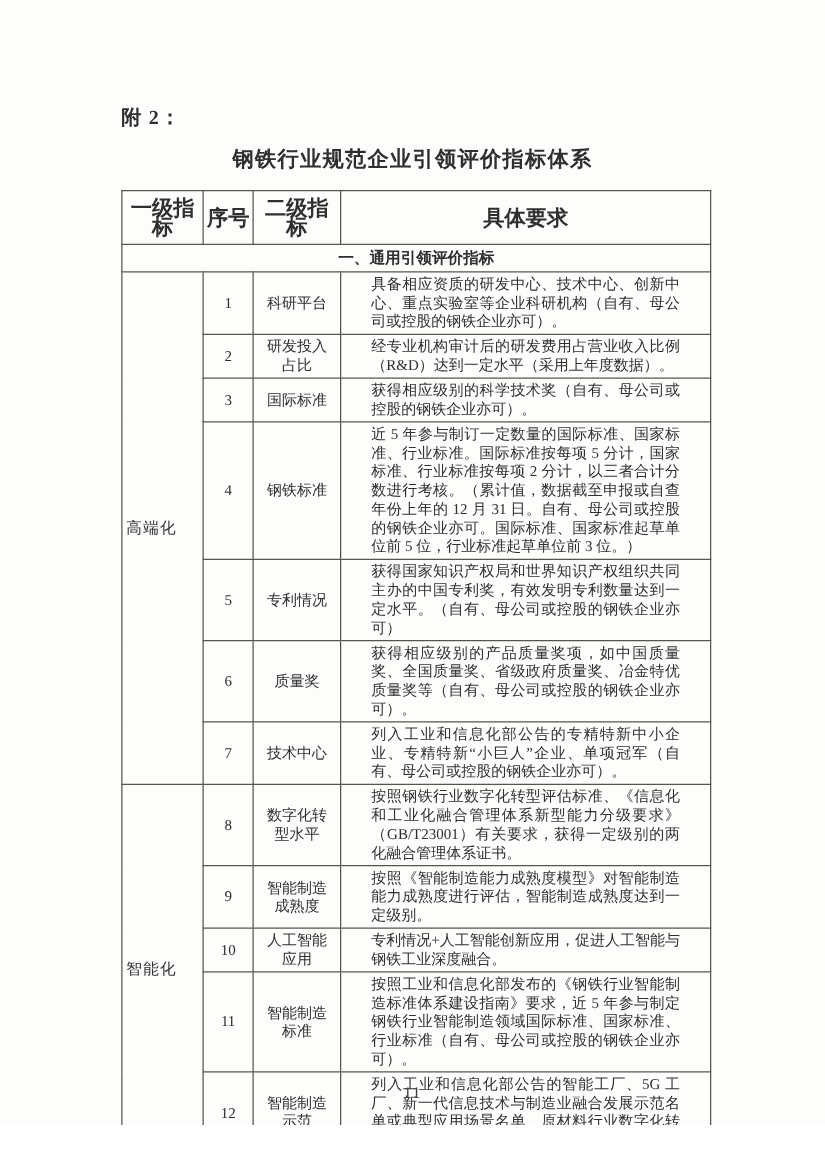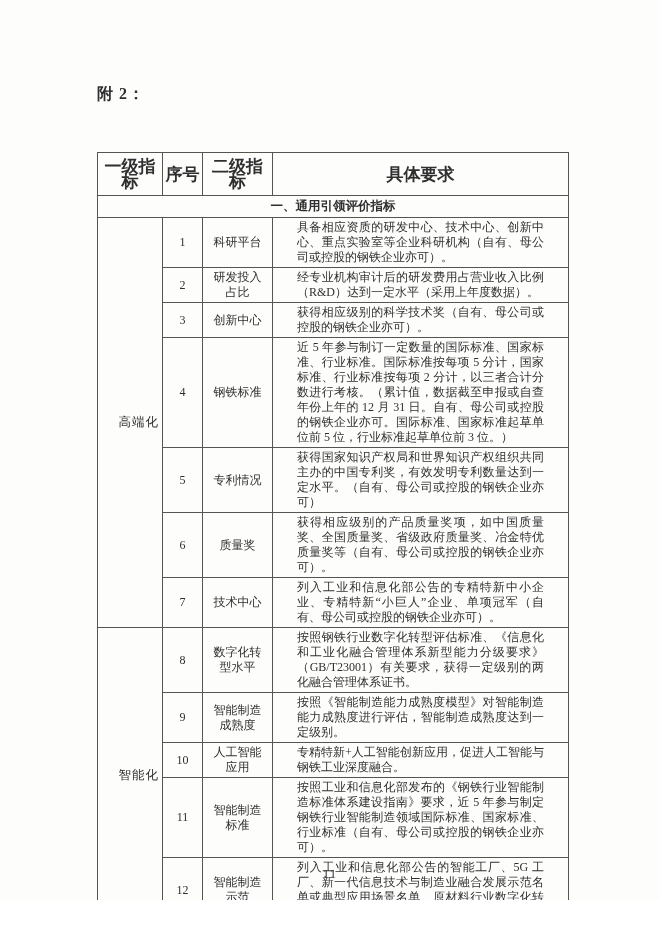--- a/index.html
+++ b/index.html
@@ -62,21 +62,21 @@
     padding: 6px 2px;
     font-size: 17px;
   }
   tr.section-row td {
     font-weight: bold;
     text-align: center;
     padding: 3px 8px;
     font-size: 12.5px;
   }
   td.cell-level1 {
-    text-align: right;
+    text-align: left;
     font-size: 12.5px;
     letter-spacing: 1px;
   }
   td.cell-no {
     text-align: center;
   }
   td.cell-indicator {
     text-align: center;
     padding: 0 8px;
   }
@@ -96,20 +96,21 @@
     letter-spacing: 1px;
   }
 </style>
 </head>
 <body>
 
 <div class="page">
 
   <div class="attachment-label">附 2：</div>
 
+  <h1 class="doc-title">钢铁行业规范企业引领评价指标体系</h1>
 
   <table class="indicator-table">
     <colgroup>
       <col class="c1">
         <col class="c2">
         <col class="c3">
         <col class="c4">
     </colgroup>
     <thead>
       <tr>
@@ -130,21 +131,21 @@
         <td class="cell-indicator">科研平台</td>
         <td class="cell-req">具备相应资质的研发中心、技术中心、创新中心、重点实验室等企业科研机构（自有、母公司或控股的钢铁企业亦可）。</td>
       </tr>
       <tr>
         <td class="cell-no">2</td>
         <td class="cell-indicator">研发投入占比</td>
         <td class="cell-req">经专业机构审计后的研发费用占营业收入比例（R&amp;D）达到一定水平（采用上年度数据）。</td>
       </tr>
       <tr>
         <td class="cell-no">3</td>
-        <td class="cell-indicator">创新中心</td>
+        <td class="cell-indicator">国际标准</td>
         <td class="cell-req">获得相应级别的科学技术奖（自有、母公司或控股的钢铁企业亦可）。</td>
       </tr>
       <tr>
         <td class="cell-no">4</td>
         <td class="cell-indicator">钢铁标准</td>
         <td class="cell-req">近 5 年参与制订一定数量的国际标准、国家标准、行业标准。国际标准按每项 5 分计，国家标准、行业标准按每项 2 分计，以三者合计分数进行考核。（累计值，数据截至申报或自查年份上年的 12 月 31 日。自有、母公司或控股的钢铁企业亦可。国际标准、国家标准起草单位前 5 位，行业标准起草单位前 3 位。）</td>
       </tr>
       <tr>
         <td class="cell-no">5</td>
         <td class="cell-indicator">专利情况</td>
@@ -168,21 +169,21 @@
         <td class="cell-req">按照钢铁行业数字化转型评估标准、《信息化和工业化融合管理体系新型能力分级要求》（GB/T23001）有关要求，获得一定级别的两化融合管理体系证书。</td>
       </tr>
       <tr>
         <td class="cell-no">9</td>
         <td class="cell-indicator">智能制造成熟度</td>
         <td class="cell-req">按照《智能制造能力成熟度模型》对智能制造能力成熟度进行评估，智能制造成熟度达到一定级别。</td>
       </tr>
       <tr>
         <td class="cell-no">10</td>
         <td class="cell-indicator">人工智能应用</td>
-        <td class="cell-req">专精特新+人工智能创新应用，促进人工智能与钢铁工业深度融合。</td>
+        <td class="cell-req">专利情况+人工智能创新应用，促进人工智能与钢铁工业深度融合。</td>
       </tr>
       <tr>
         <td class="cell-no">11</td>
         <td class="cell-indicator">智能制造标准</td>
         <td class="cell-req">按照工业和信息化部发布的《钢铁行业智能制造标准体系建设指南》要求，近 5 年参与制定钢铁行业智能制造领域国际标准、国家标准、行业标准（自有、母公司或控股的钢铁企业亦可）。</td>
       </tr>
       <tr>
         <td class="cell-no">12</td>
         <td class="cell-indicator">智能制造示范</td>
         <td class="cell-req">列入工业和信息化部公告的智能工厂、5G 工厂、新一代信息技术与制造业融合发展示范名单或典型应用场景名单、原材料行业数字化转型典型场景及标杆工厂等。</td>

